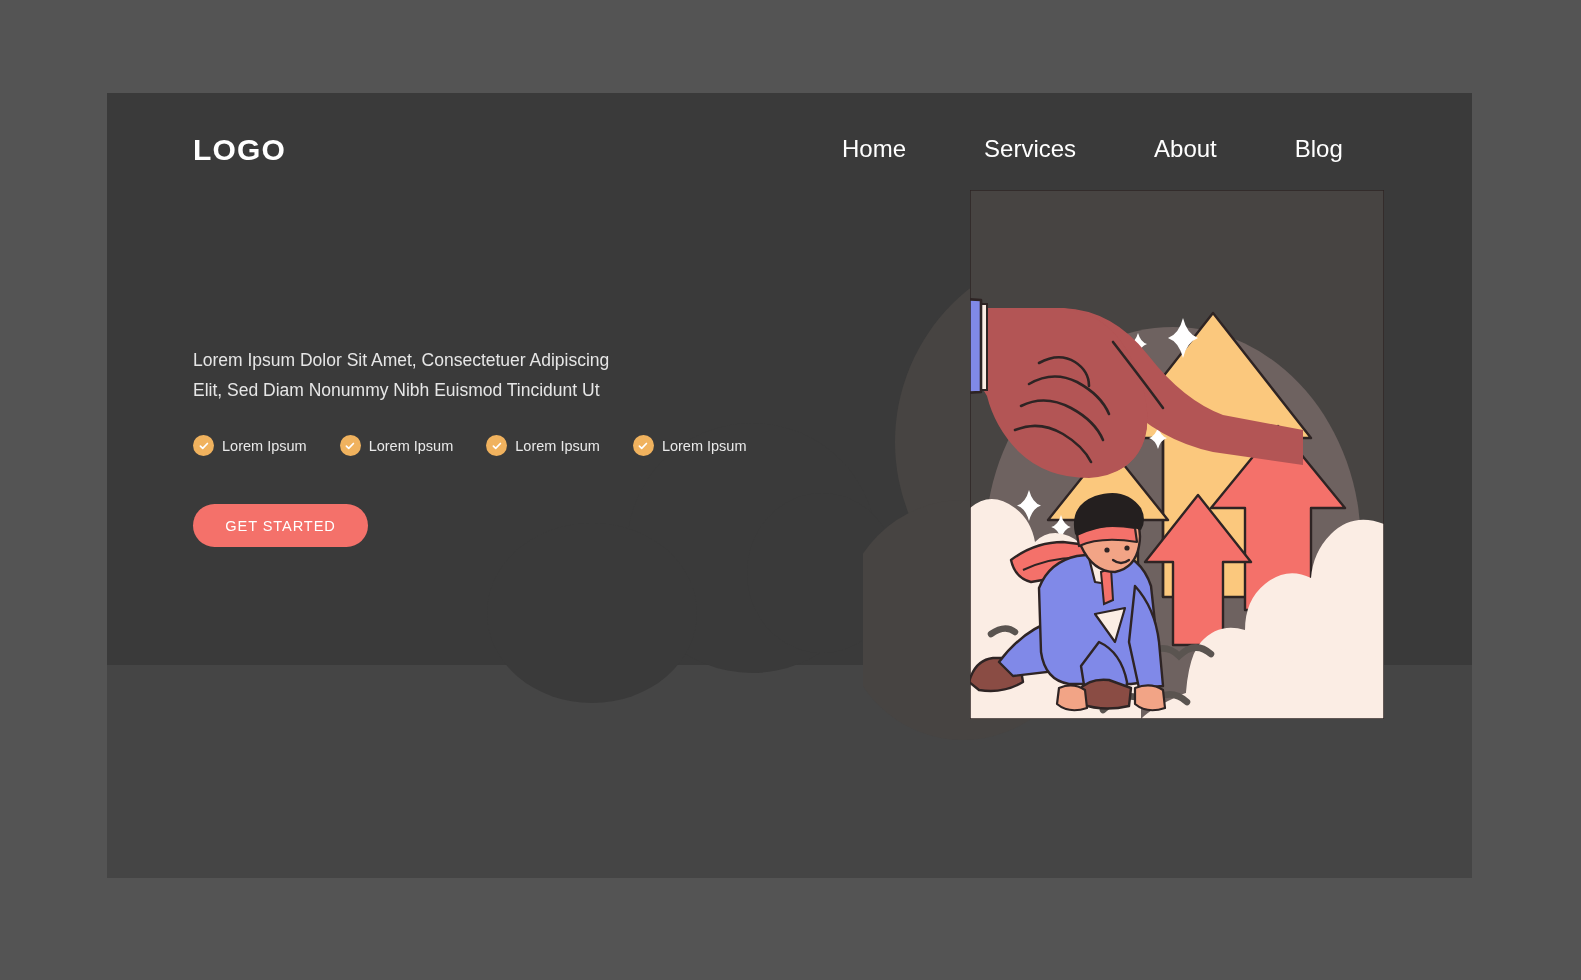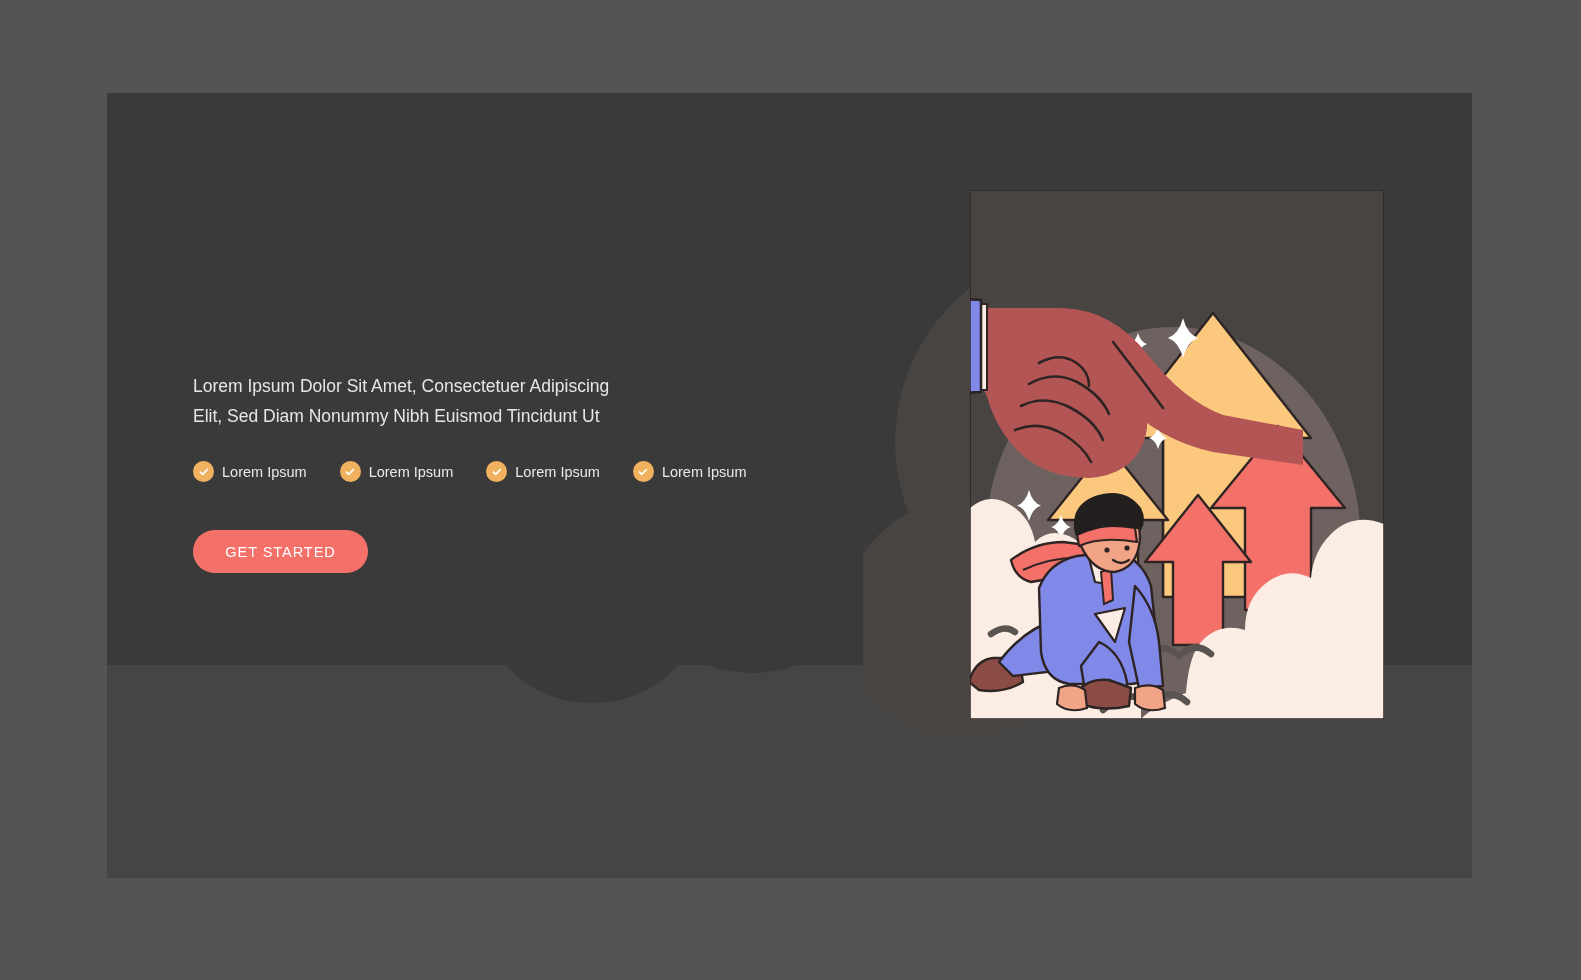--- a/index.html
+++ b/index.html
@@ -97,21 +97,20 @@
 
   #hero-title {
     color: #ffffff;
     font-size: 42px;
     font-weight: 400;
     letter-spacing: 0.2px;
     line-height: 1.1;
   }
 
   #hero-subtitle {
-    margin-top: 26px;
     color: #e6e6e6;
     font-size: 17.5px;
     font-weight: 400;
     line-height: 1.72;
     max-width: 430px;
   }
 
   
   #feature-list {
     margin-top: 30px;
@@ -179,20 +178,29 @@
 </head>
 <body>
 
 <div id="landing-panel">
 
   <div id="hero-band"></div>
   <div class="cloud-lobe" style="left:520px; top:330px; width:250px; height:250px;"></div>
   <div class="cloud-lobe" style="left:380px; top:430px; width:210px; height:180px;"></div>
   <div class="cloud-lobe" style="left:640px; top:400px; width:150px; height:160px;"></div>
 
+  <div id="navbar">
+    <div id="logo">LOGO</div>
+    <nav id="nav-links">
+      <a class="nav-link" href="#">Home</a>
+      <a class="nav-link" href="#">Services</a>
+      <a class="nav-link" href="#">About</a>
+      <a class="nav-link" href="#">Blog</a>
+    </nav>
+  </div>
 
   <div id="hero-copy">
     <p id="hero-subtitle">Lorem Ipsum Dolor Sit Amet, Consectetuer Adipiscing Elit, Sed Diam Nonummy Nibh Euismod Tincidunt Ut</p>
 
     <div id="feature-list">
       <div class="feature-item">
         <span class="check-badge">
           <svg width="12" height="12" viewBox="0 0 12 12">
               <path d="M2.4 6.2 L4.7 8.4 L9.4 3.5" fill="none" stroke="#ffffff" stroke-width="1.7" stroke-linecap="round" stroke-linejoin="round"></path>
             </svg>

